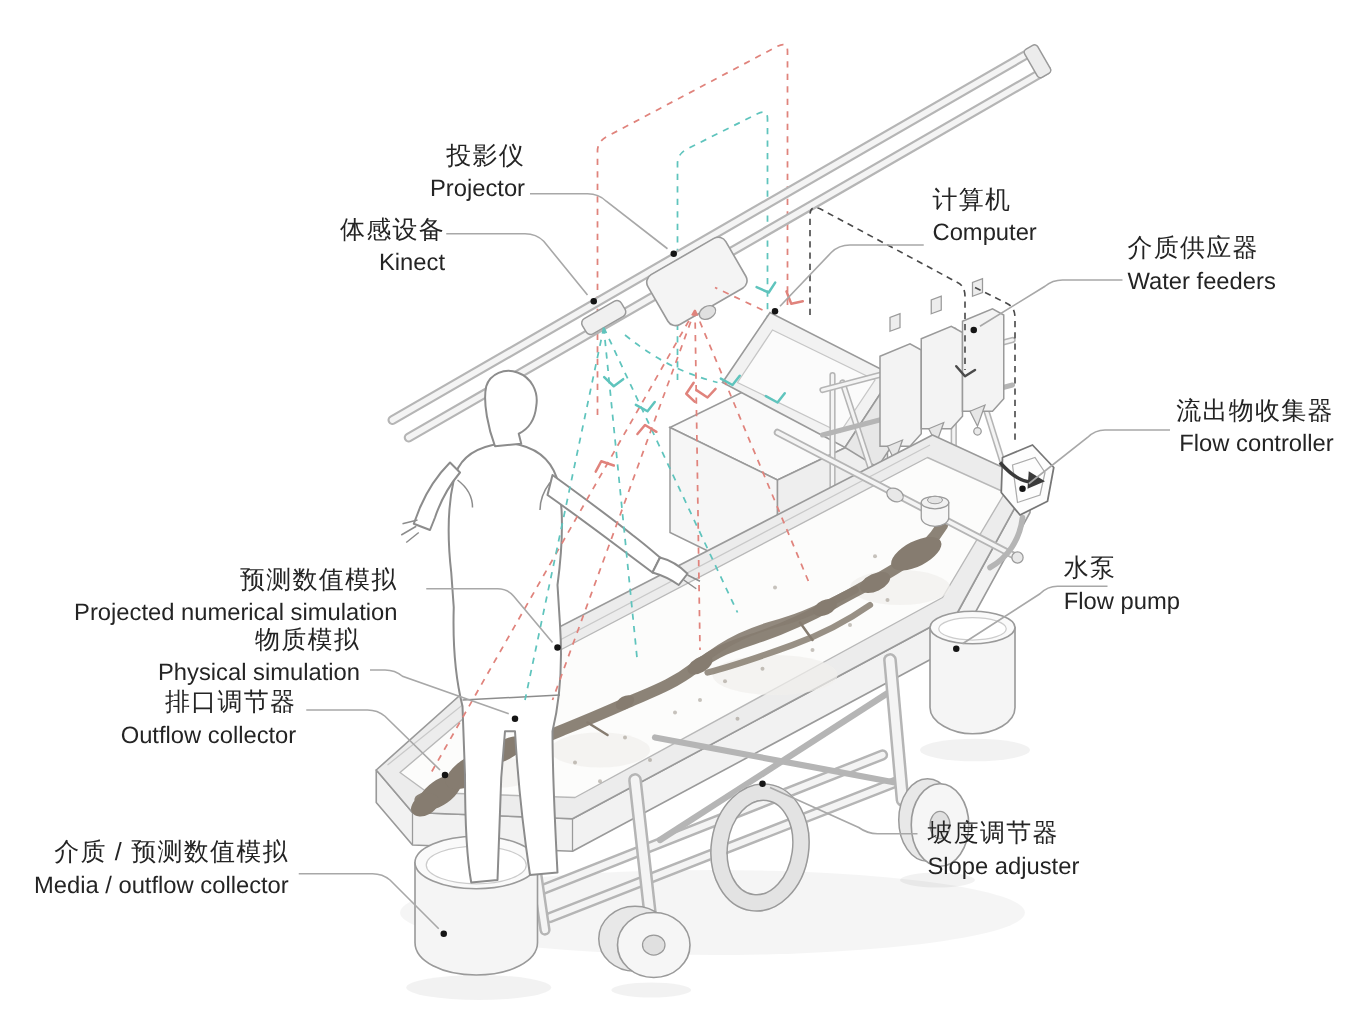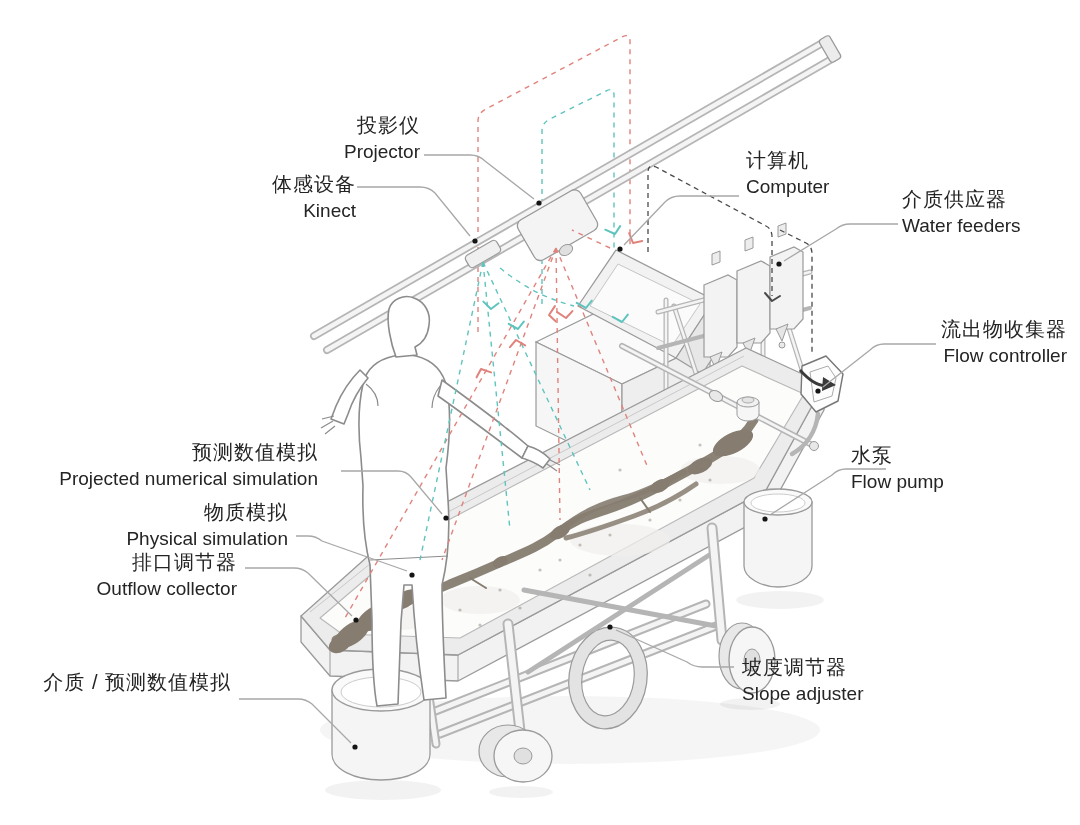--- a/index.html
+++ b/index.html
@@ -322,32 +322,33 @@
   <div class="en">Water feeders</div>
 </div>
 <div class="lbl la" style="left:941px;top:316px;">
   <div class="zh">流出物收集器</div>
   <div class="en">Flow controller</div>
 </div>
 <div class="lbl la" style="left:851px;top:442px;">
   <div class="zh">水泵</div>
   <div class="en">Flow pump</div>
 </div>
-<div class="lbl ra" style="right:762px;top:439px;">
+<div class="lbl ra" style="right:762px;top:451px;">
   <div class="zh">预测数值模拟</div>
   <div class="en">Projected numerical simulation</div>
 </div>
 <div class="lbl ra" style="right:792px;top:499px;">
   <div class="zh">物质模拟</div>
   <div class="en">Physical simulation</div>
 </div>
 <div class="lbl ra" style="right:843px;top:549px;">
   <div class="zh">排口调节器</div>
   <div class="en">Outflow collector</div>
 </div>
 <div class="lbl ra" style="right:849px;top:669px;">
   <div class="zh">介质 / 预测数值模拟</div>
+  <div class="en">Media / outflow collector</div>
 </div>
 <div class="lbl la" style="left:742px;top:654px;">
   <div class="zh">坡度调节器</div>
   <div class="en">Slope adjuster</div>
 </div>
 </div>
 
 </body></html>

